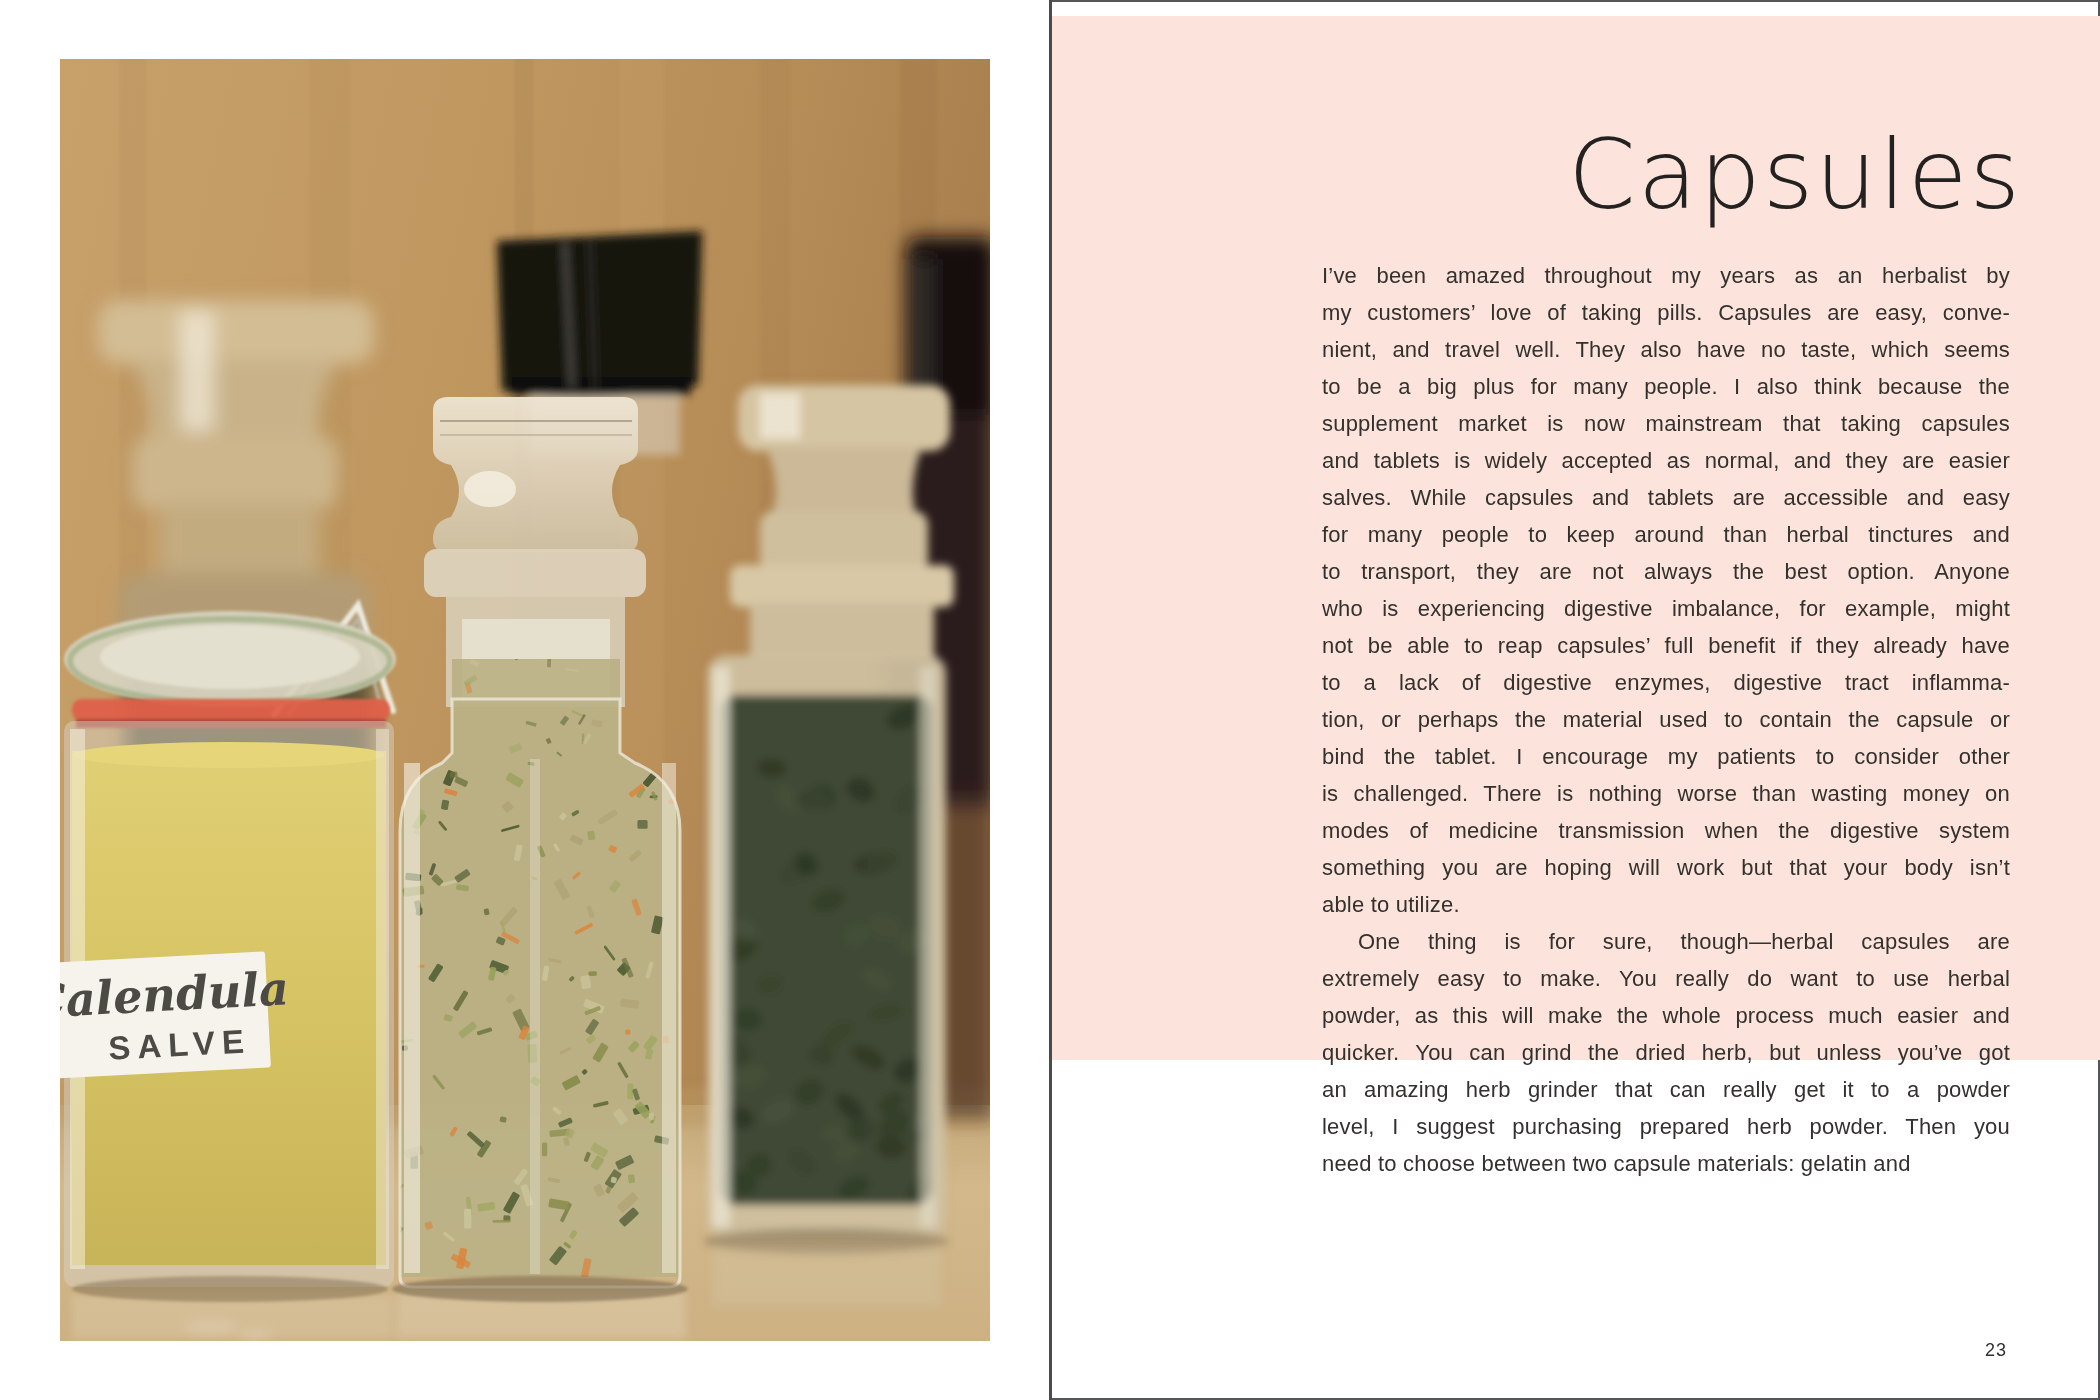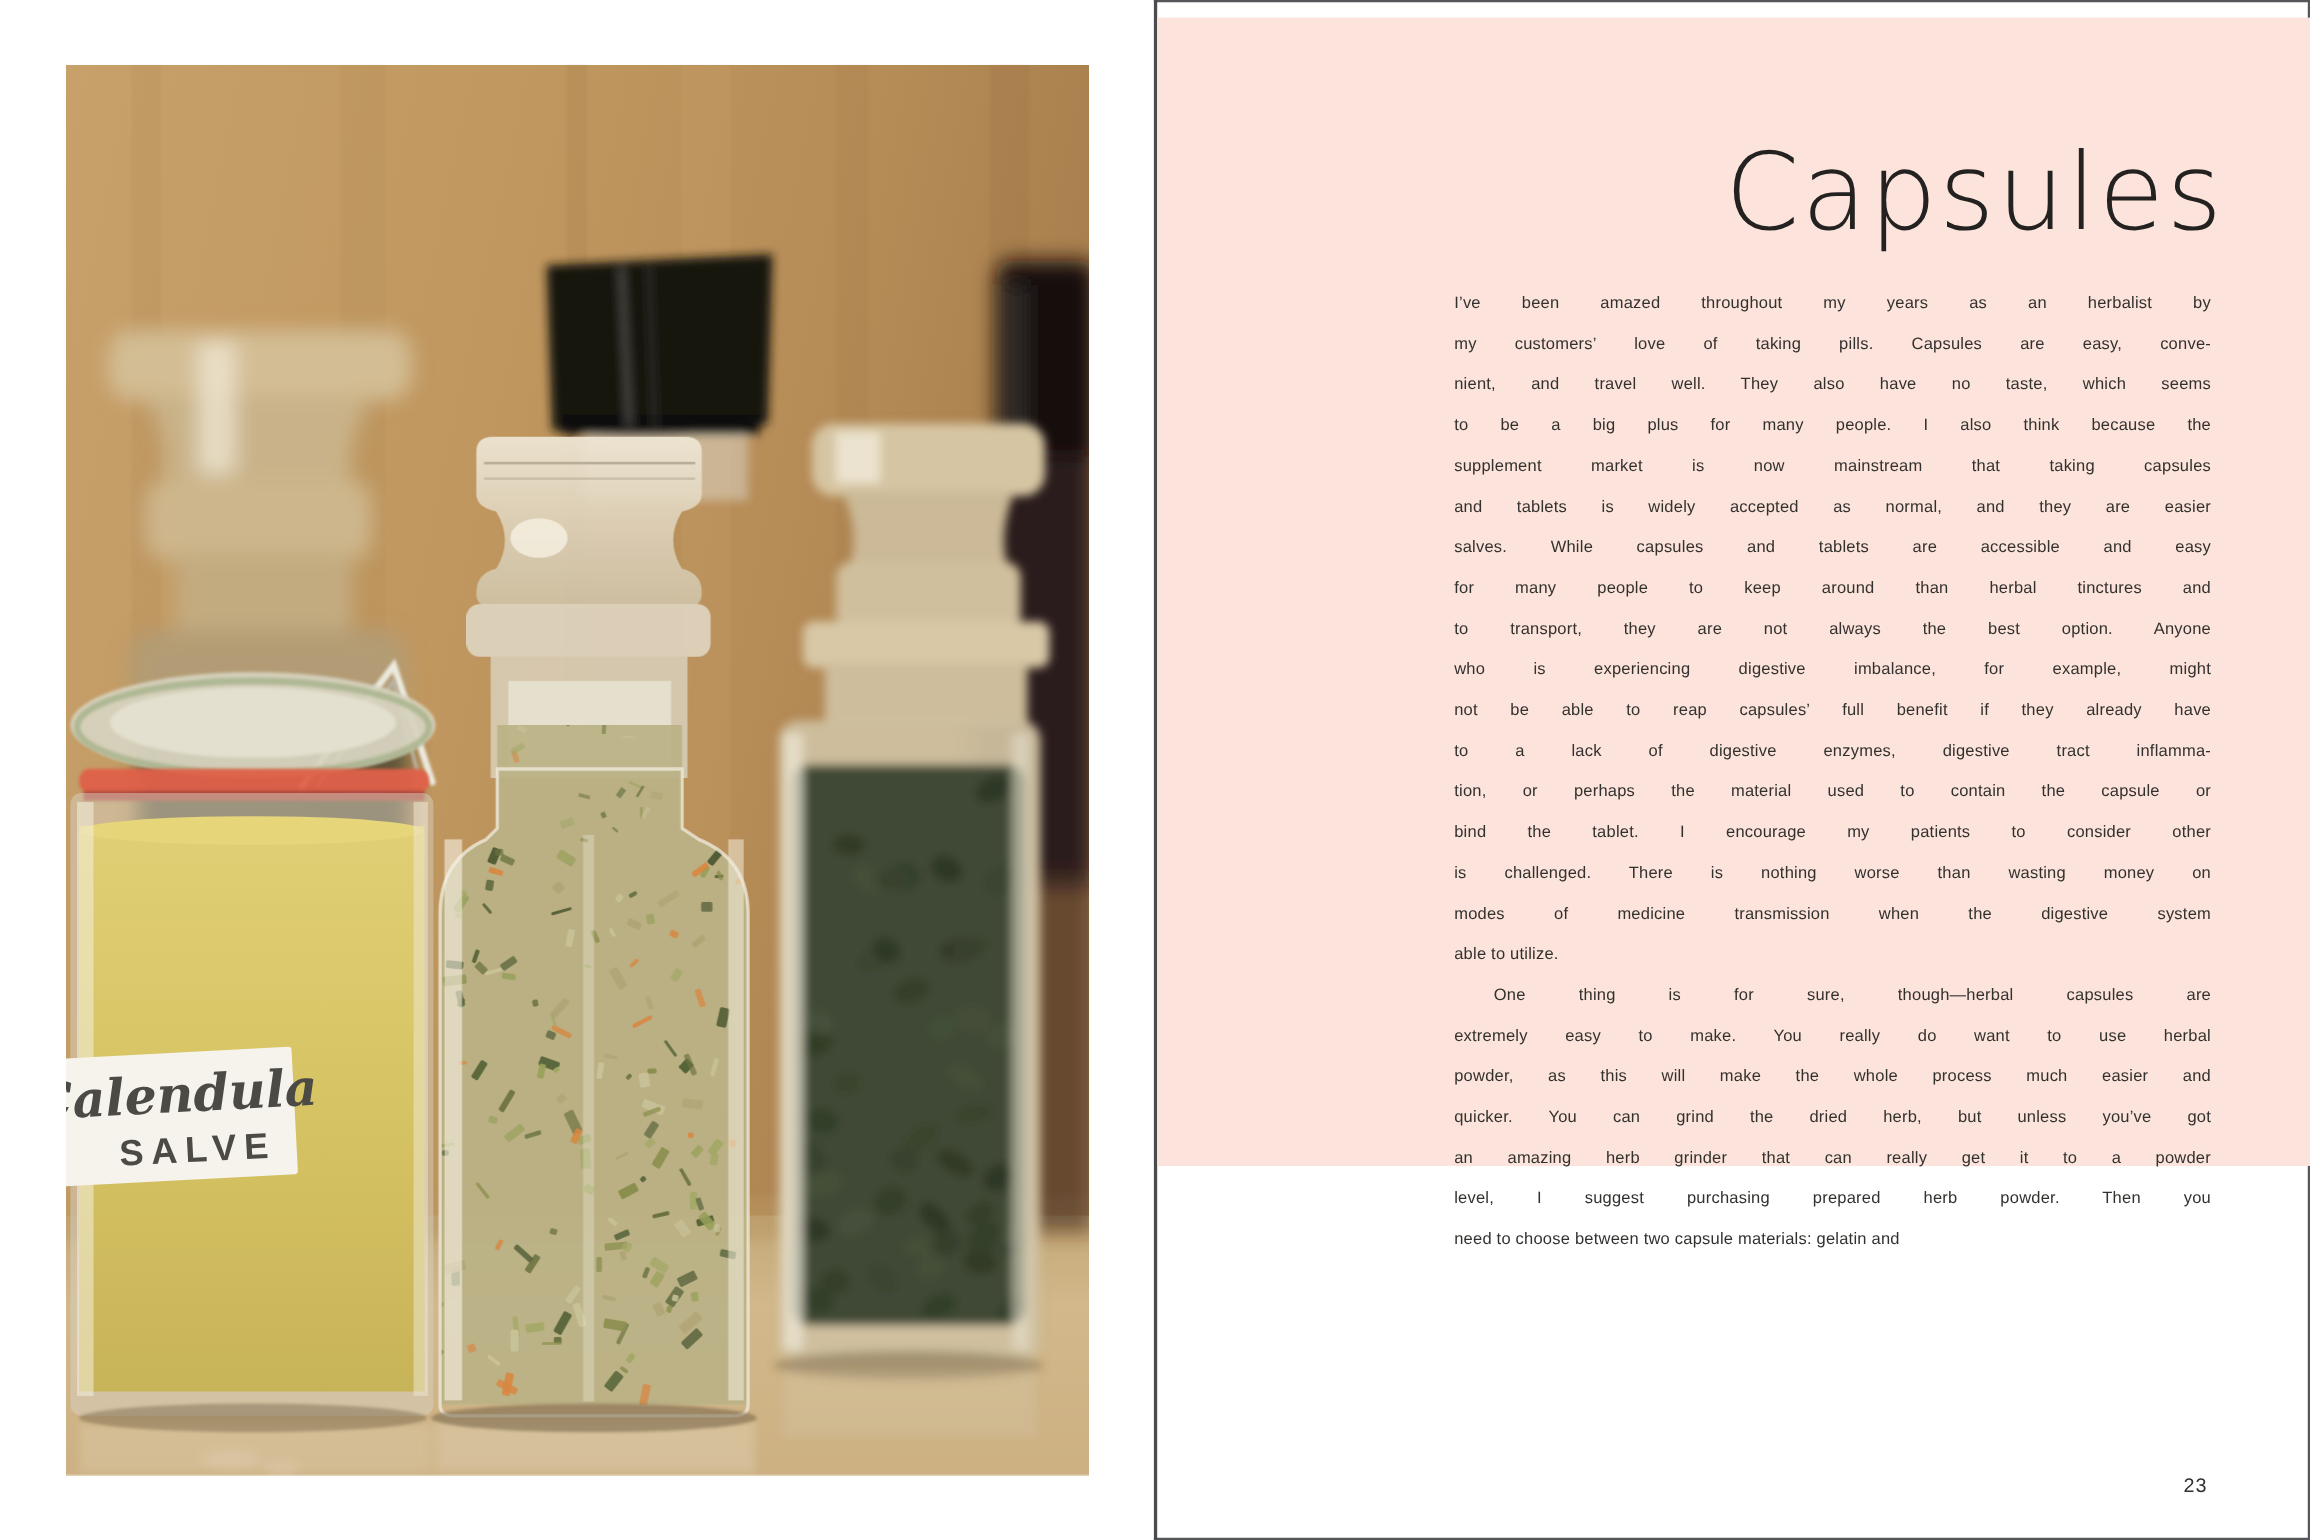--- a/index.html
+++ b/index.html
@@ -7,21 +7,21 @@
           box-shadow:inset 0 0 0 2px #55565a;font-family:"Liberation Sans",sans-serif;}
   .left-page{position:absolute;left:0;top:0;width:1049px;height:1400px;background:#ffffff;}
   .spine{position:absolute;left:1049px;top:0;width:3px;height:1400px;background:#4a4b4d;}
   .right-page{position:absolute;left:1052px;top:16px;width:1048px;height:1044px;background:var(--page_pink);}
   .photo{position:absolute;left:60px;top:59px;width:930px;height:1282px;overflow:hidden;}
   .photo svg{display:block;width:100%;height:100%;}
   .chapter-title{position:absolute;top:106px;right:78px;font-size:97px;line-height:1.1;
                  font-weight:100;letter-spacing:2px;color:var(--title_ink);
                  font-family:"DejaVu Sans","Liberation Sans",sans-serif;}
   .body-col{position:absolute;left:270px;top:241px;width:688px;color:var(--ink);
-            font-size:15px;letter-spacing:.2px;}
+            font-size:22px;letter-spacing:.2px;}
   .body-col .bline{line-height:37px;text-align:justify;text-align-last:justify;white-space:normal;}
   .body-col .bline.lastline{text-align-last:left;}
   .body-col .bline.indent{padding-left:36px;}
   .page-number{position:absolute;left:933px;top:1324px;font-size:18px;color:var(--ink);letter-spacing:1px;}
   .lbl-cal{font-family:"DejaVu Serif","Liberation Serif",serif;font-style:italic;font-weight:bold;}
   .lbl-salve{font-family:"Liberation Sans",sans-serif;font-weight:bold;}
 </style>
 </head>
 <body>
 
@@ -419,20 +419,21 @@
         <div class="bline">salves. While capsules and tablets are accessible and easy</div>
         <div class="bline">for many people to keep around than herbal tinctures and</div>
         <div class="bline">to transport, they are not always the best option. Anyone</div>
         <div class="bline">who is experiencing digestive imbalance, for example, might</div>
         <div class="bline">not be able to reap capsules’ full benefit if they already have</div>
         <div class="bline">to a lack of digestive enzymes, digestive tract inflamma-</div>
         <div class="bline">tion, or perhaps the material used to contain the capsule or</div>
         <div class="bline">bind the tablet. I encourage my patients to consider other</div>
         <div class="bline">is challenged. There is nothing worse than wasting money on</div>
         <div class="bline">modes of medicine transmission when the digestive system</div>
+        <div class="bline">something you are hoping will work but that your body isn’t</div>
         <div class="bline lastline">able to utilize.</div>
         <div class="bline indent">One thing is for sure, though—herbal capsules are</div>
         <div class="bline">extremely easy to make. You really do want to use herbal</div>
         <div class="bline">powder, as this will make the whole process much easier and</div>
         <div class="bline">quicker. You can grind the dried herb, but unless you’ve got</div>
         <div class="bline">an amazing herb grinder that can really get it to a powder</div>
         <div class="bline">level, I suggest purchasing prepared herb powder. Then you</div>
         <div class="bline lastline">need to choose between two capsule materials: gelatin and</div>
       </div>
     <div class="page-number">23</div>

